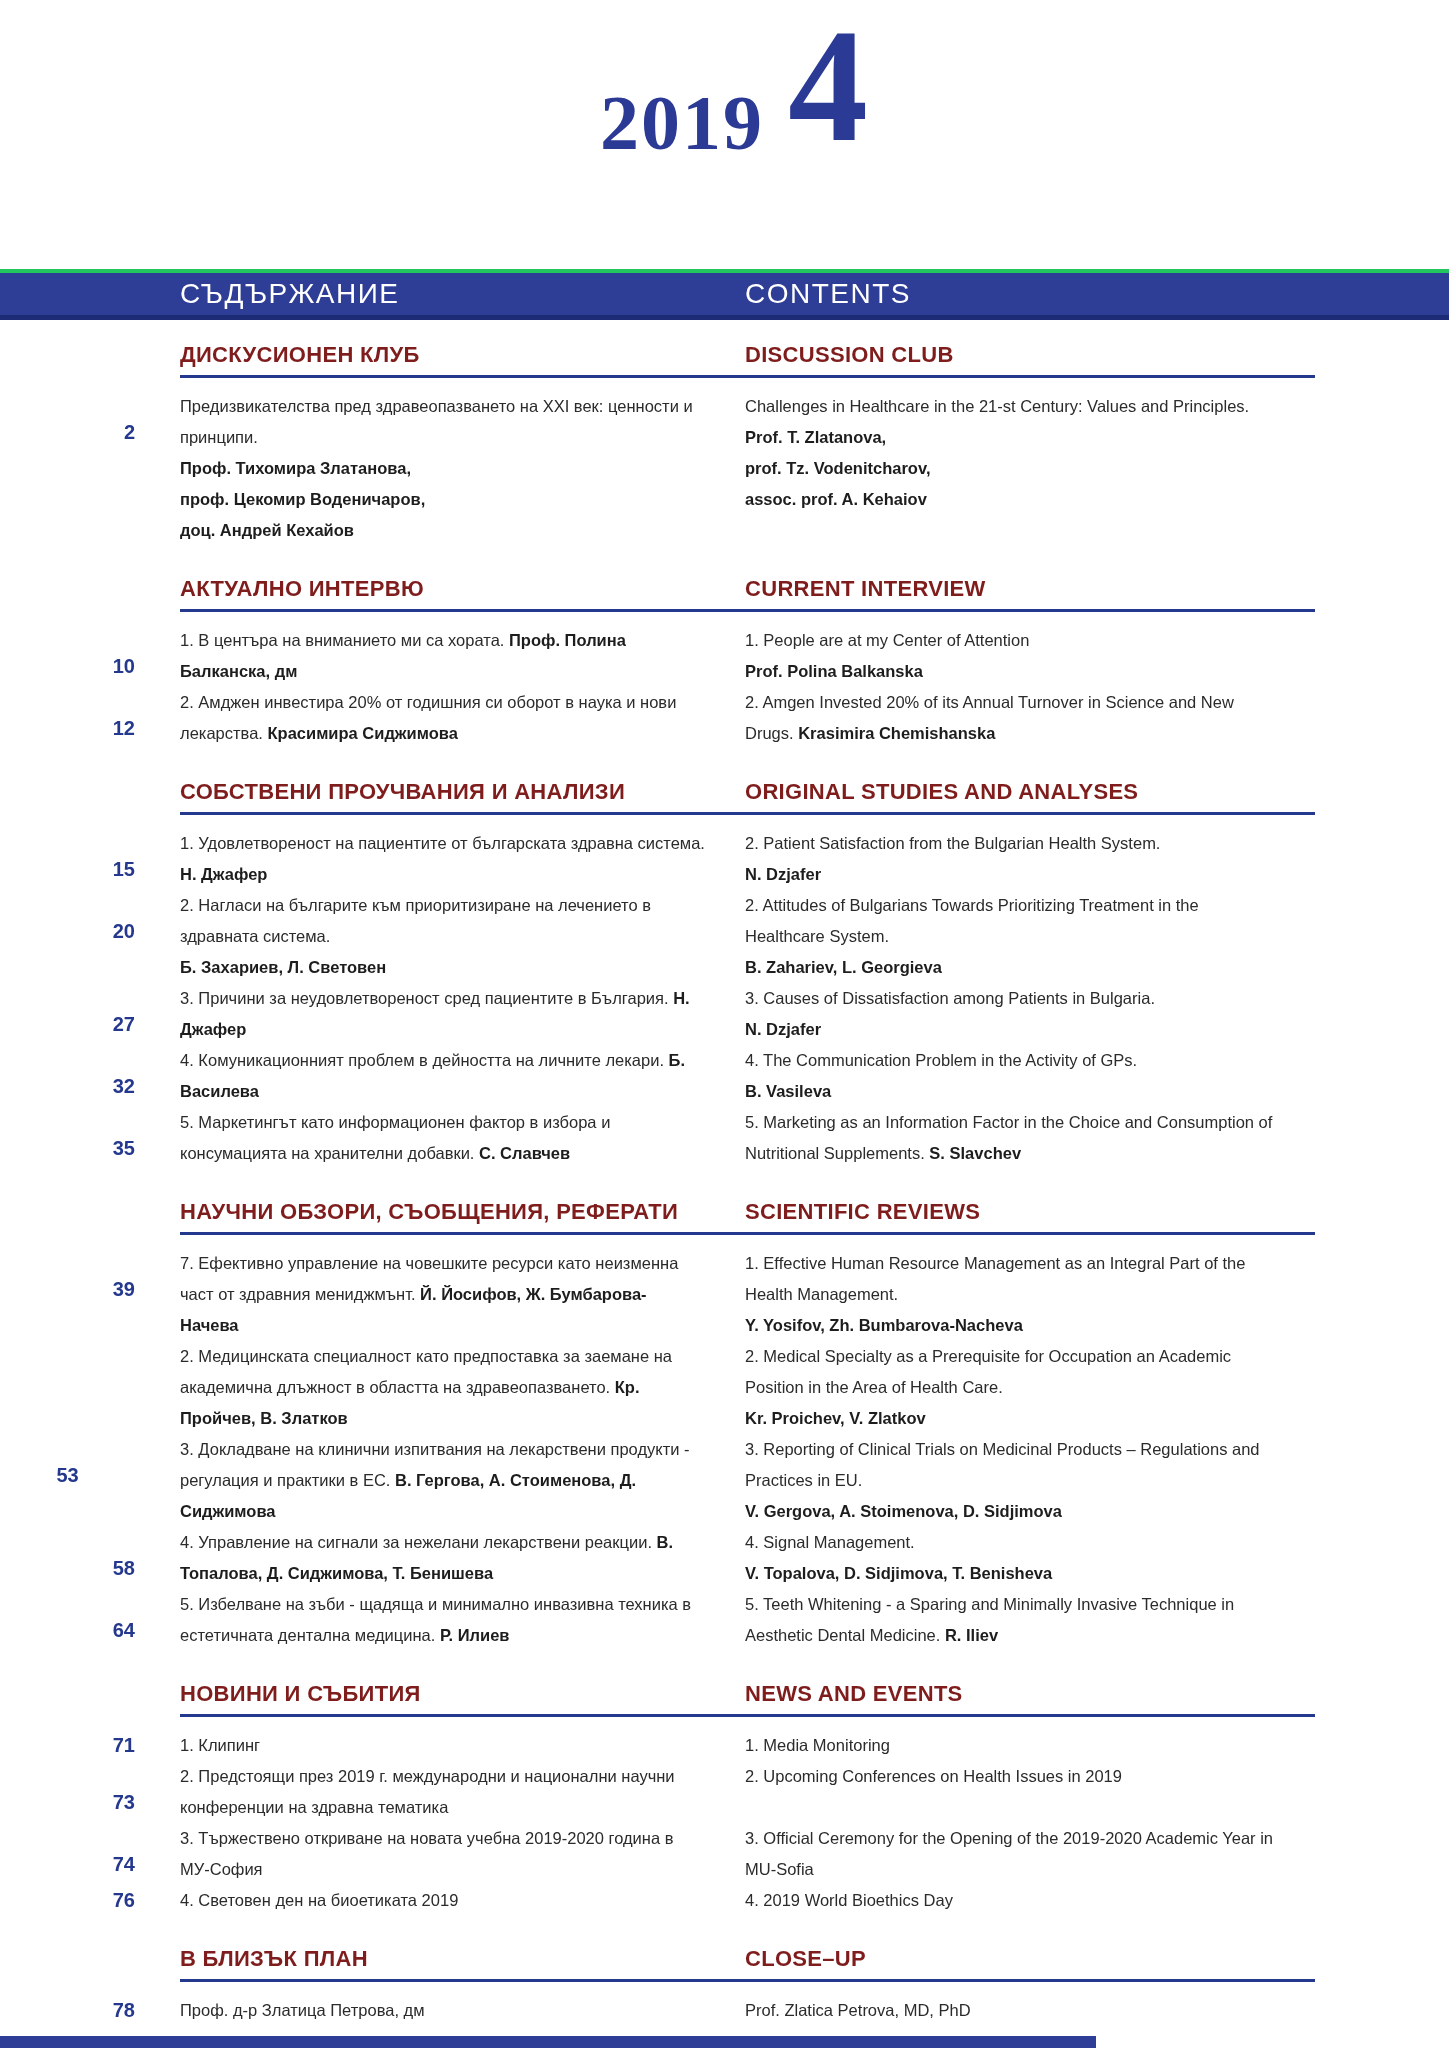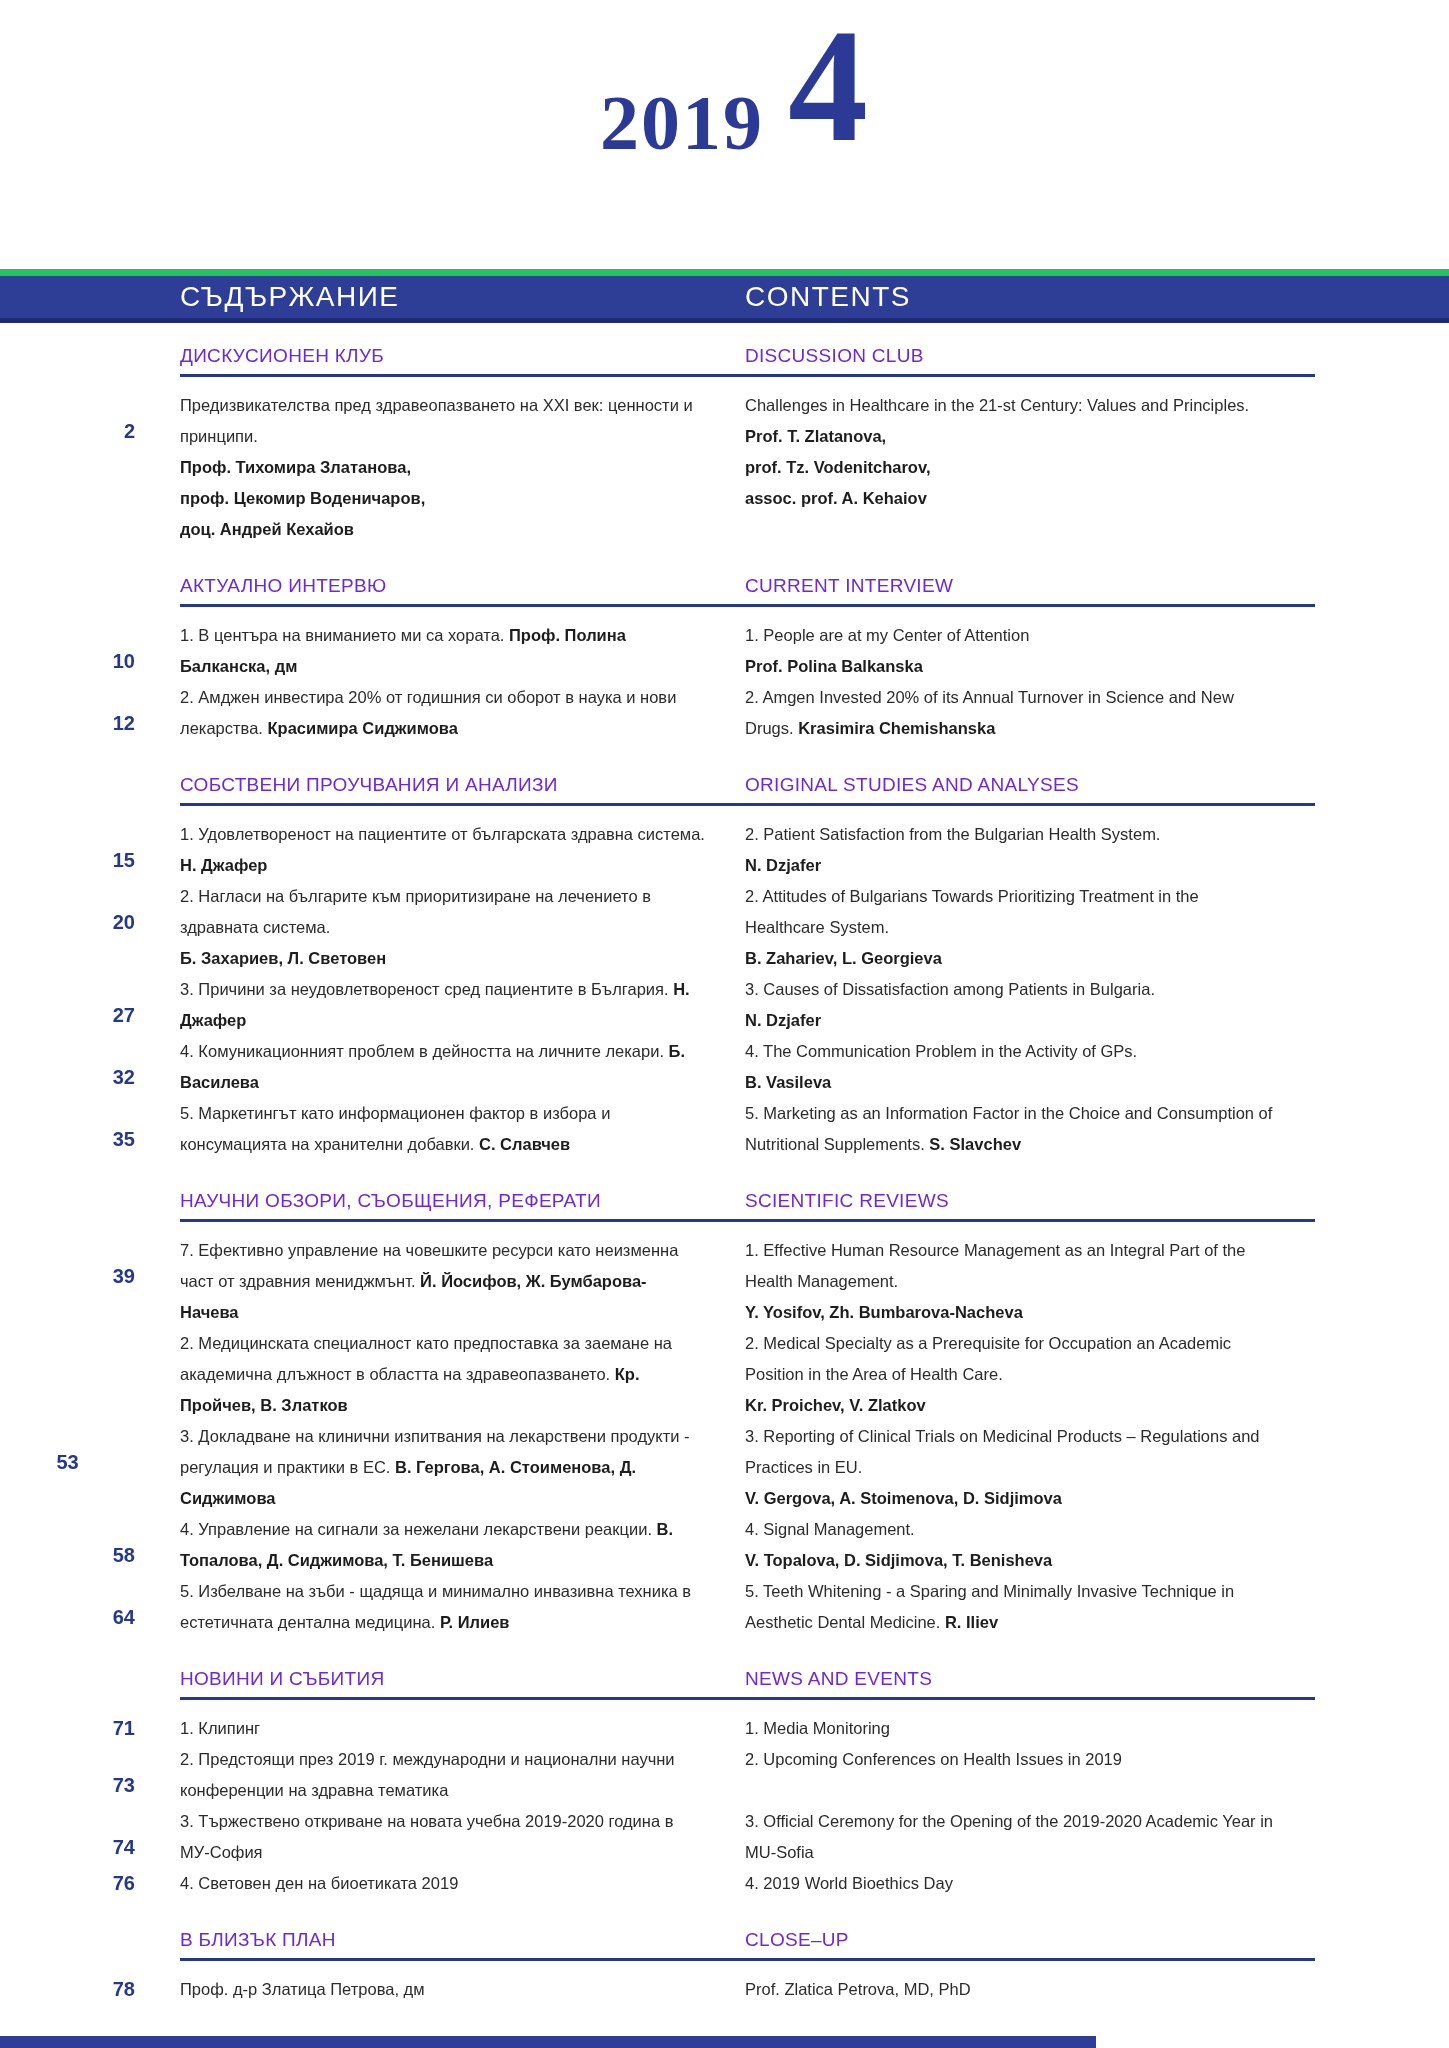--- a/index.html
+++ b/index.html
@@ -15,39 +15,39 @@
     font-size:78px;line-height:1;color:#2b3a94;letter-spacing:2px;
   }
   .issue{
     position:absolute;left:788px;top:6px;
     font-family:"Liberation Serif", serif;font-weight:700;
     font-size:160px;line-height:1;color:#2b3a94;
   }
   
   .band{
     height:42px;background:#2e3d96;
-    border-top:7px solid #22c55e;border-bottom:5px solid #1d2a75;
+    border-top:4px solid #22c55e;border-bottom:5px solid #1d2a75;
     display:grid;grid-template-columns:180px 525px 40px 530px;
     align-items:center;
   }
   .band .bg-cell{grid-column:2;}
   .band .en-cell{grid-column:4;}
   .band-title{
     color:#ffffff;font-size:28px;letter-spacing:1.5px;font-weight:400;
   }
   
   .content{padding-top:22px;}
   .section + .section{margin-top:30px;}
   .sec-head{
     display:grid;grid-template-columns:180px 525px 40px 530px;
   }
   .sec-head .bg-cell{grid-column:2;}
   .sec-head .en-cell{grid-column:4;}
   .sec-title{
-    color:#6d28d9;font-size:19px;font-weight:400;letter-spacing:.3px;
+    color:#7f1d1d;font-size:22px;font-weight:700;letter-spacing:.3px;
   }
   .sec-rule{
     margin-left:180px;width:1135px;height:3px;background:#24388e;
     margin-top:7px;margin-bottom:13px;
   }
   .row{
     display:grid;grid-template-columns:180px 525px 40px 530px;
   }
   .num{
     grid-column:1;text-align:right;padding-right:45px;

